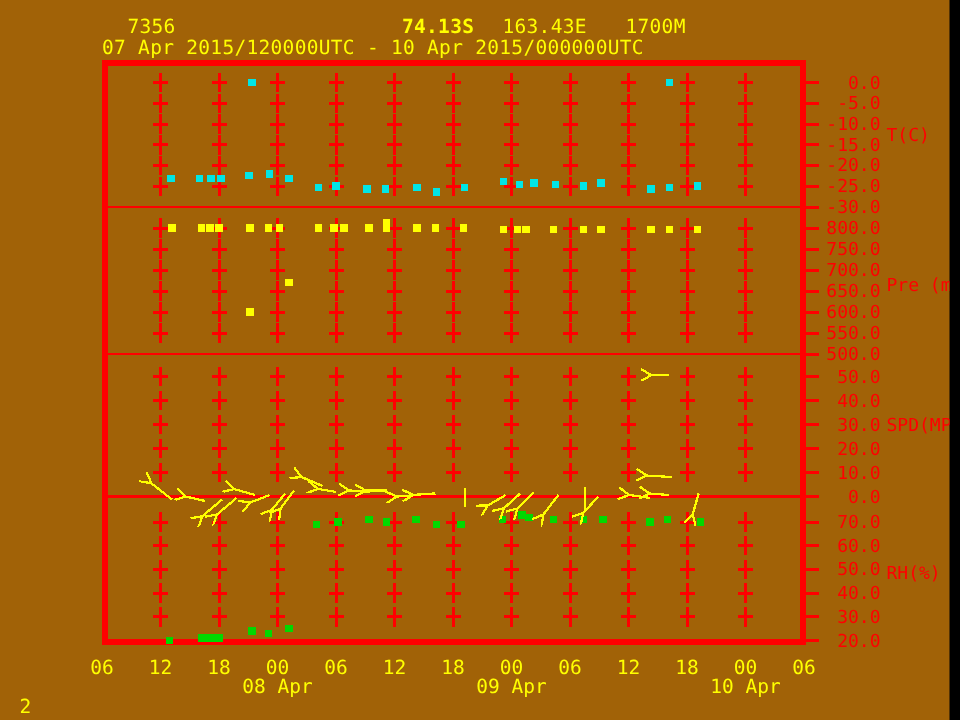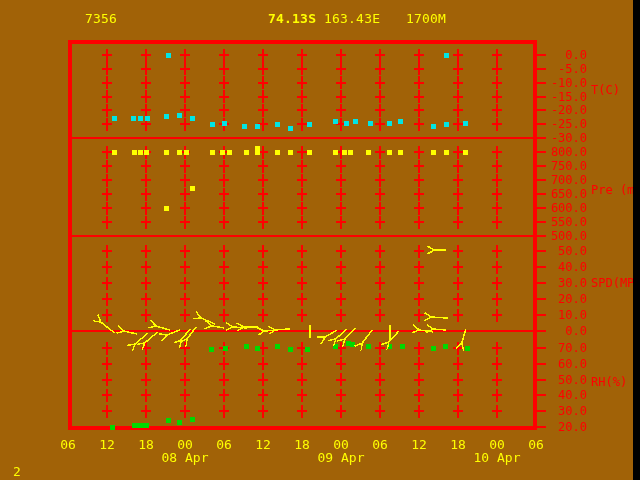--- a/index.html
+++ b/index.html
@@ -7,22 +7,23 @@
           font-family:"DejaVu Sans Mono","Liberation Mono",monospace;}
   .ytext{position:absolute;color:#ffff00;font-size:13px;letter-spacing:.2px;white-space:pre;}
   #plot{position:absolute;left:0;top:0;}
 </style>
 </head>
 <body>
 
 <div id="screen">
   <div class="ytext" style="left:85px;top:11px;">7356</div>
   <div class="ytext" style="left:268px;top:11px;font-weight:bold;">74.13S</div>
-  <div class="ytext" style="left:324px;top:11px;">163.43E</div>
-  <div class="ytext" style="left:406px;top:11px;">1700M</div>
+  <div class="ytext" style="left:335px;top:11px;">163.43E</div>
+  <div class="ytext" style="left:417px;top:11px;">1700M</div>
+  <div class="ytext" style="left:68px;top:25px;">07 Apr 2015/120000UTC - 10 Apr 2015/000000UTC</div>
   <div class="ytext" style="left:13px;top:464px;">2</div>
   <svg id="plot" width="640" height="480" shape-rendering="crispEdges">
       <defs>
         <marker id="ah" markerWidth="10" markerHeight="10" refX="1" refY="4" orient="auto" markerUnits="userSpaceOnUse">
           <path d="M8,0 L1,4 L8,8" stroke="#ffff00" fill="none" stroke-width="1.5"></path>
         </marker>
       </defs>
       <g>
         <text x="587" y="59" fill="#ff0000" font-size="12" text-anchor="end" font-family="DejaVu Sans Mono,monospace">0.0</text>
         <text x="587" y="72.83333333333333" fill="#ff0000" font-size="12" text-anchor="end" font-family="DejaVu Sans Mono,monospace">-5.0</text>

